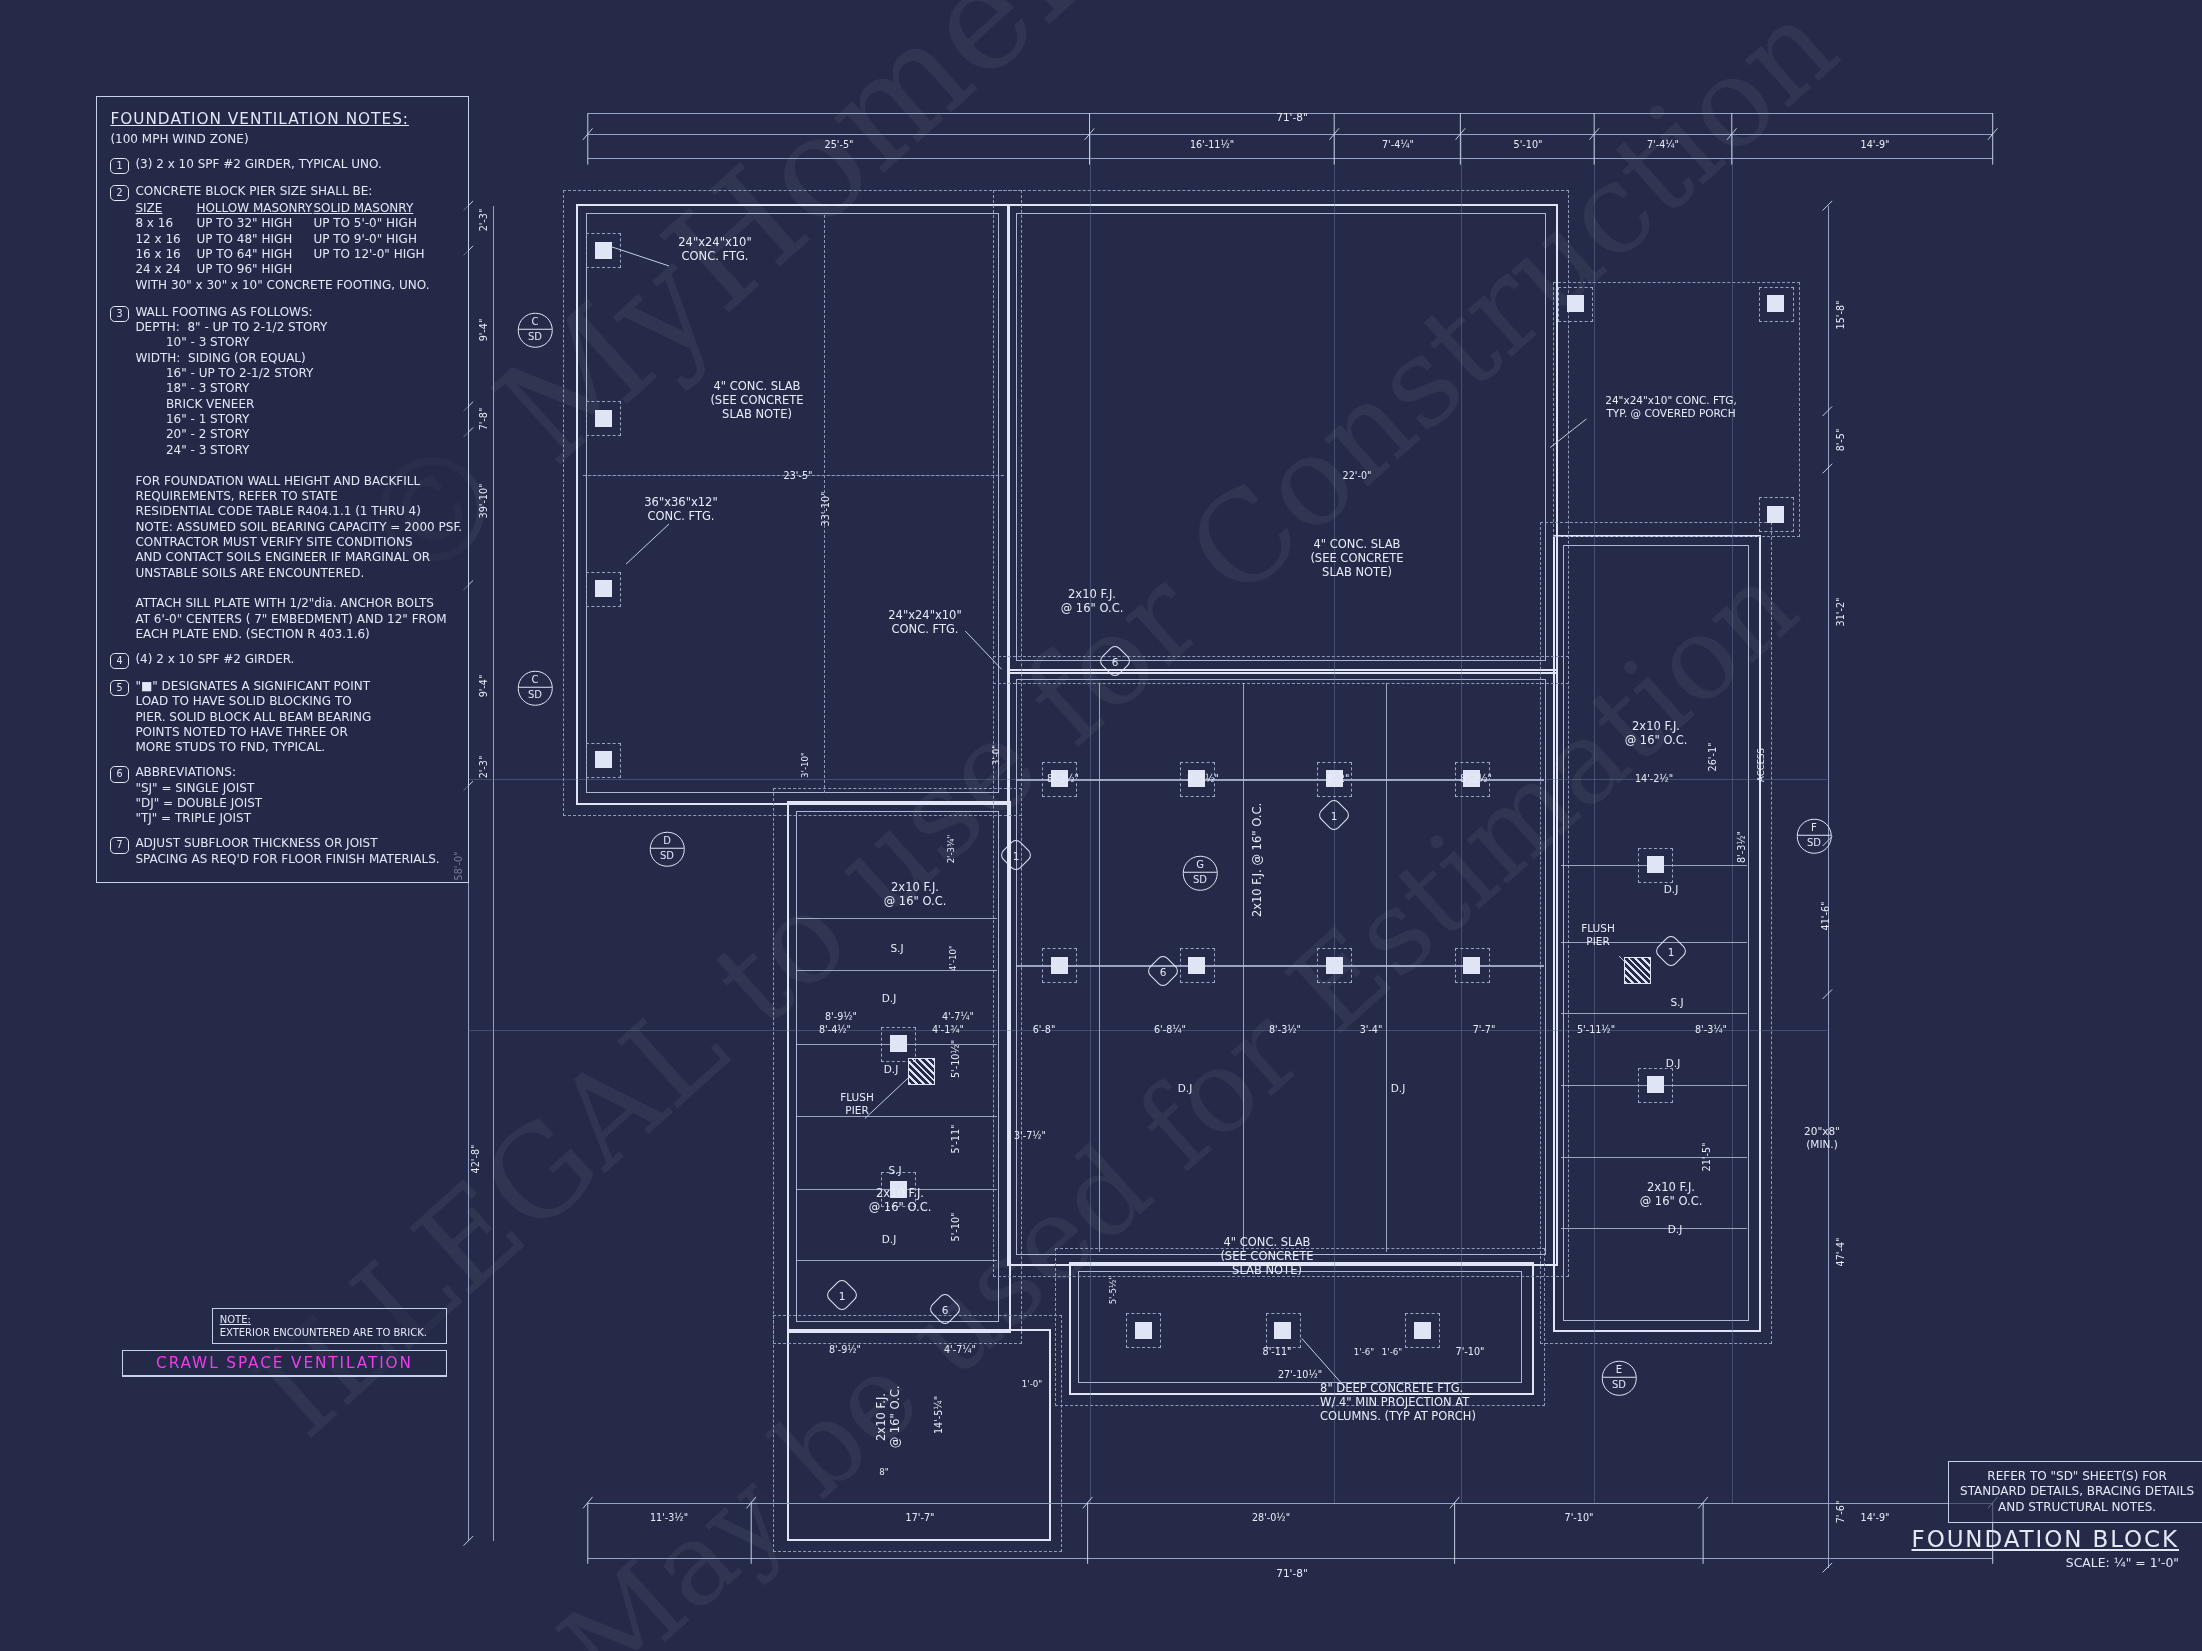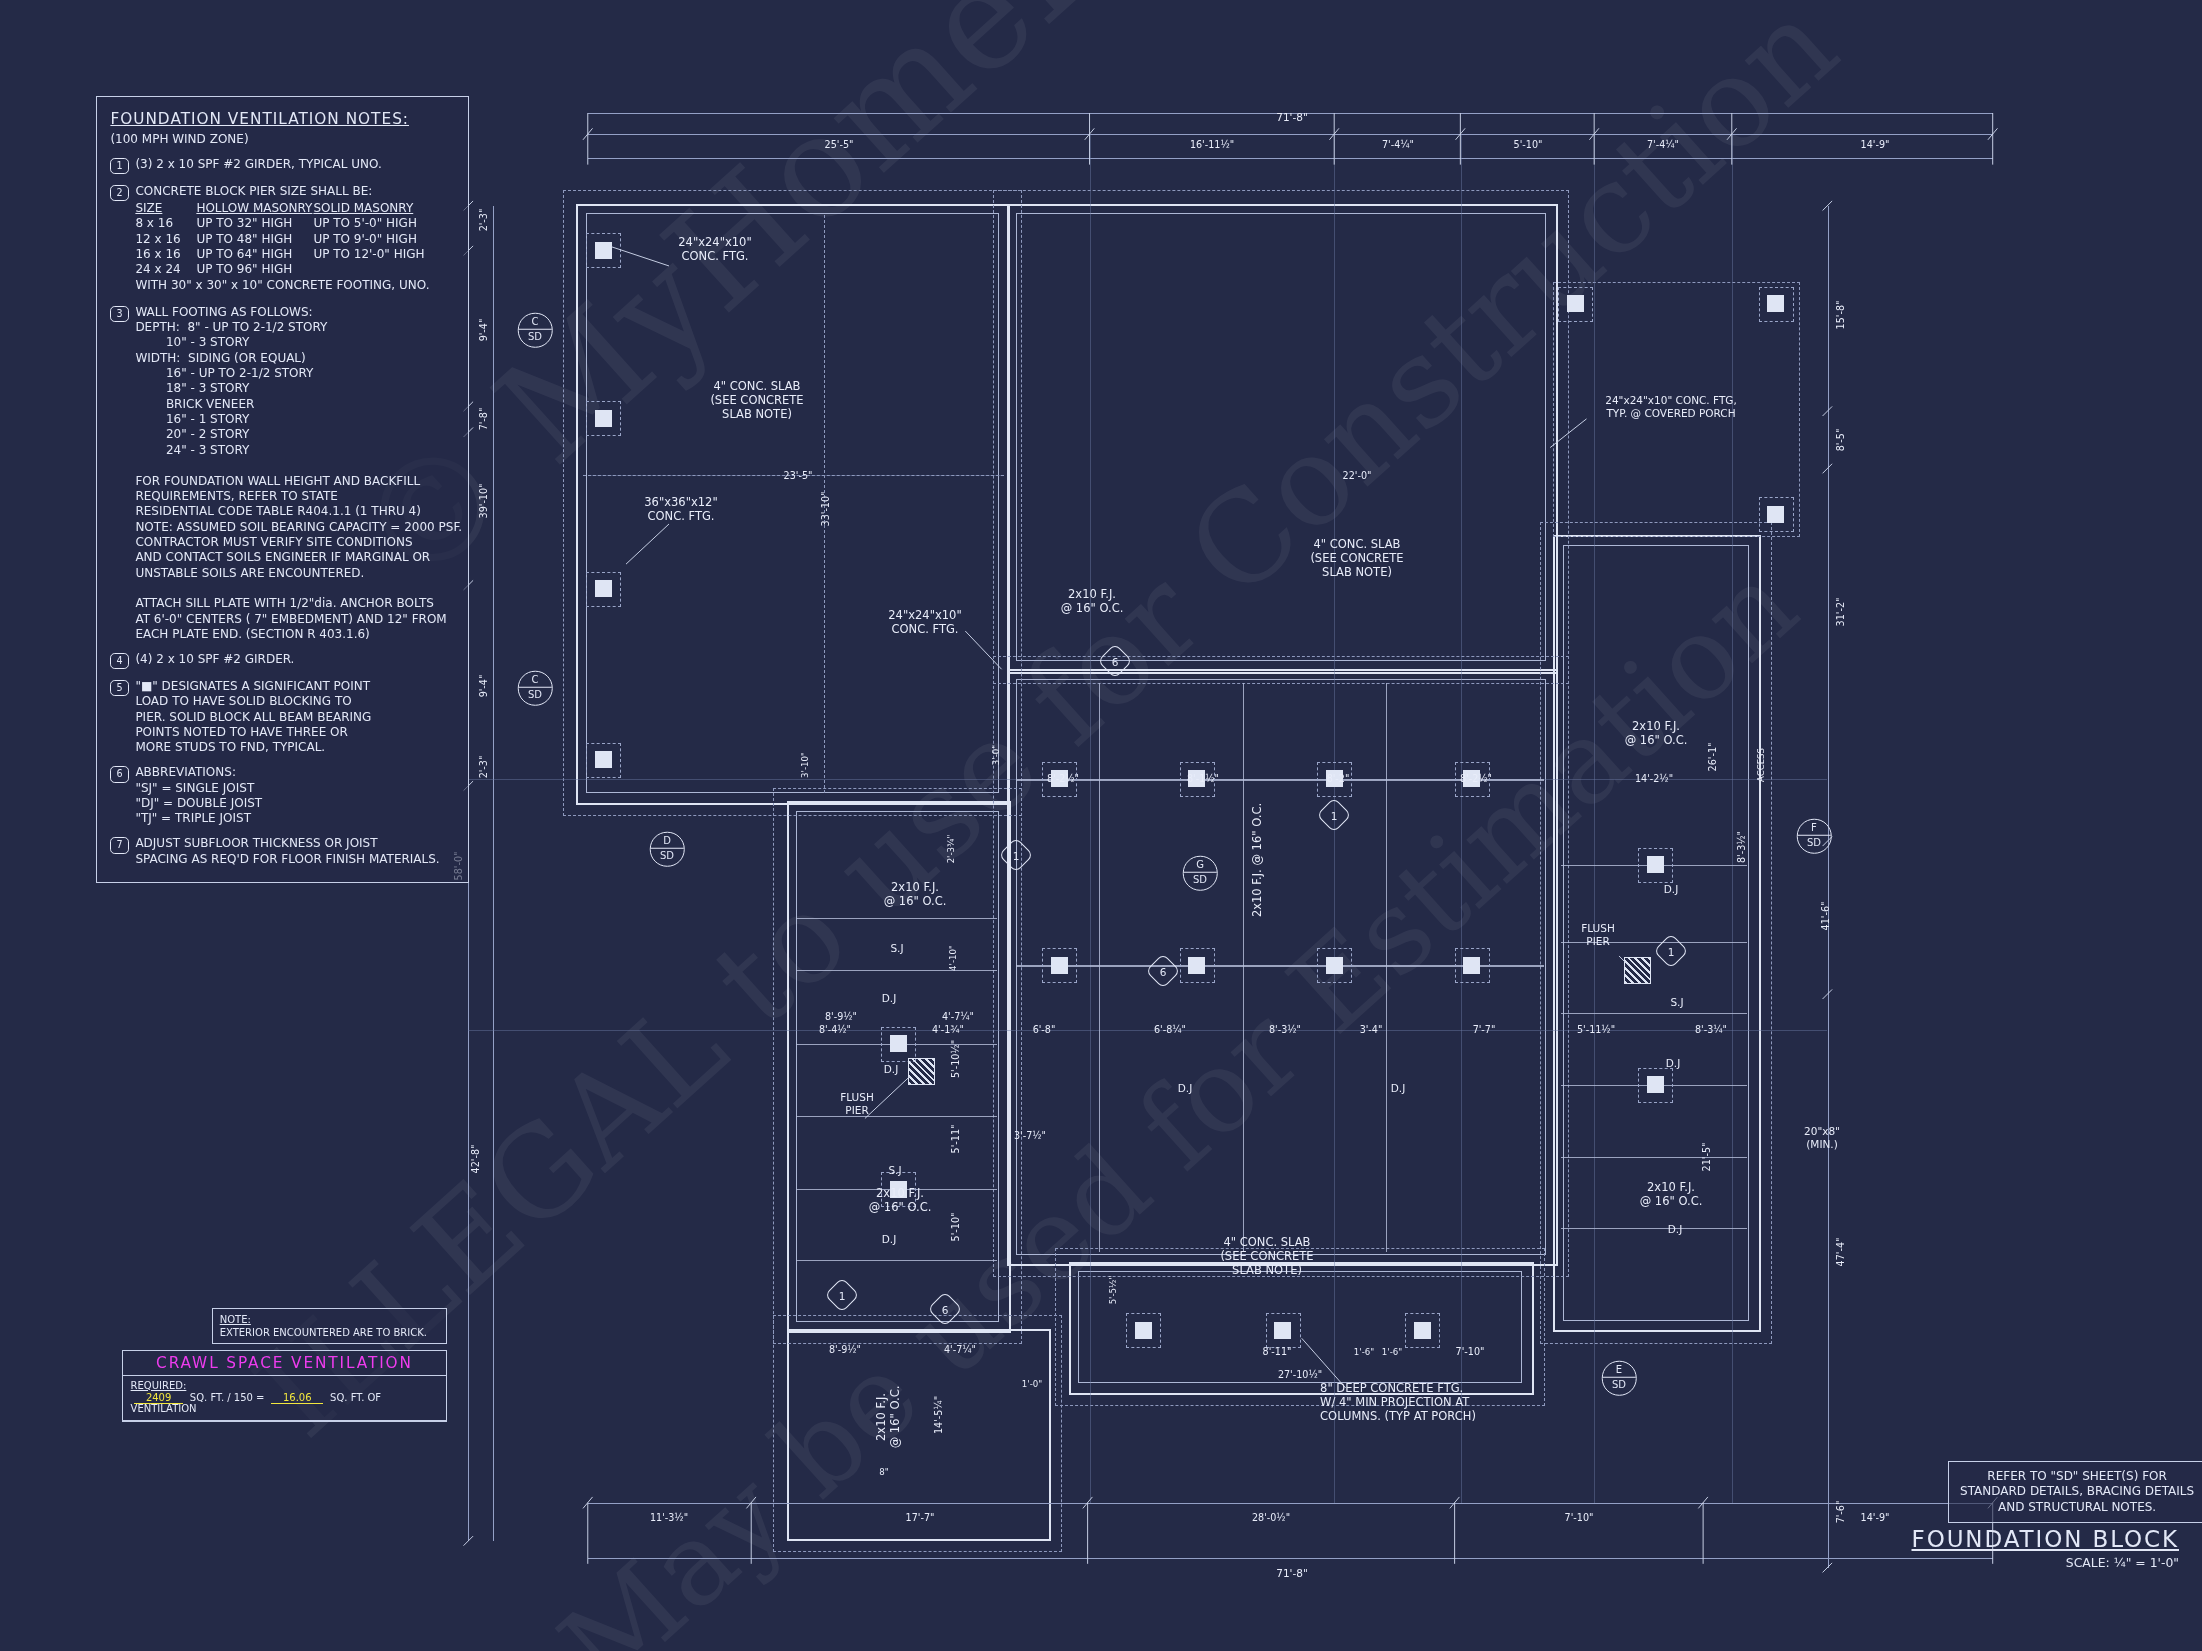--- a/index.html
+++ b/index.html
@@ -460,29 +460,20 @@
   </div>
 
 
   <div class="box notebox">
     <b>NOTE:</b>
     <span>EXTERIOR ENCOUNTERED ARE TO BRICK.</span>
   </div>
 
   <div class="box crawl">
     <div class="crawl-title">CRAWL SPACE VENTILATION</div>
-    <div class="crawl-sec">
-      <div class="crawl-lab">REQUIRED:</div>
-      <div>
-        <span class="yellow">2409</span>
-        <span>SQ. FT. / 150 =</span>
-        <span class="yellow">16.06</span>
-        <span>SQ. FT. OF VENTILATION</span>
-      </div>
-    </div>
   </div>
 
   <div class="box sdbox">REFER TO "SD"  SHEET(S) FOR STANDARD DETAILS, BRACING DETAILS AND STRUCTURAL NOTES.</div>
 
   <div class="titleblock">
     <div class="tb-main">FOUNDATION BLOCK</div>
     <div class="tb-scale">SCALE: ¼" = 1'-0"</div>
   </div>
 
 </div>

